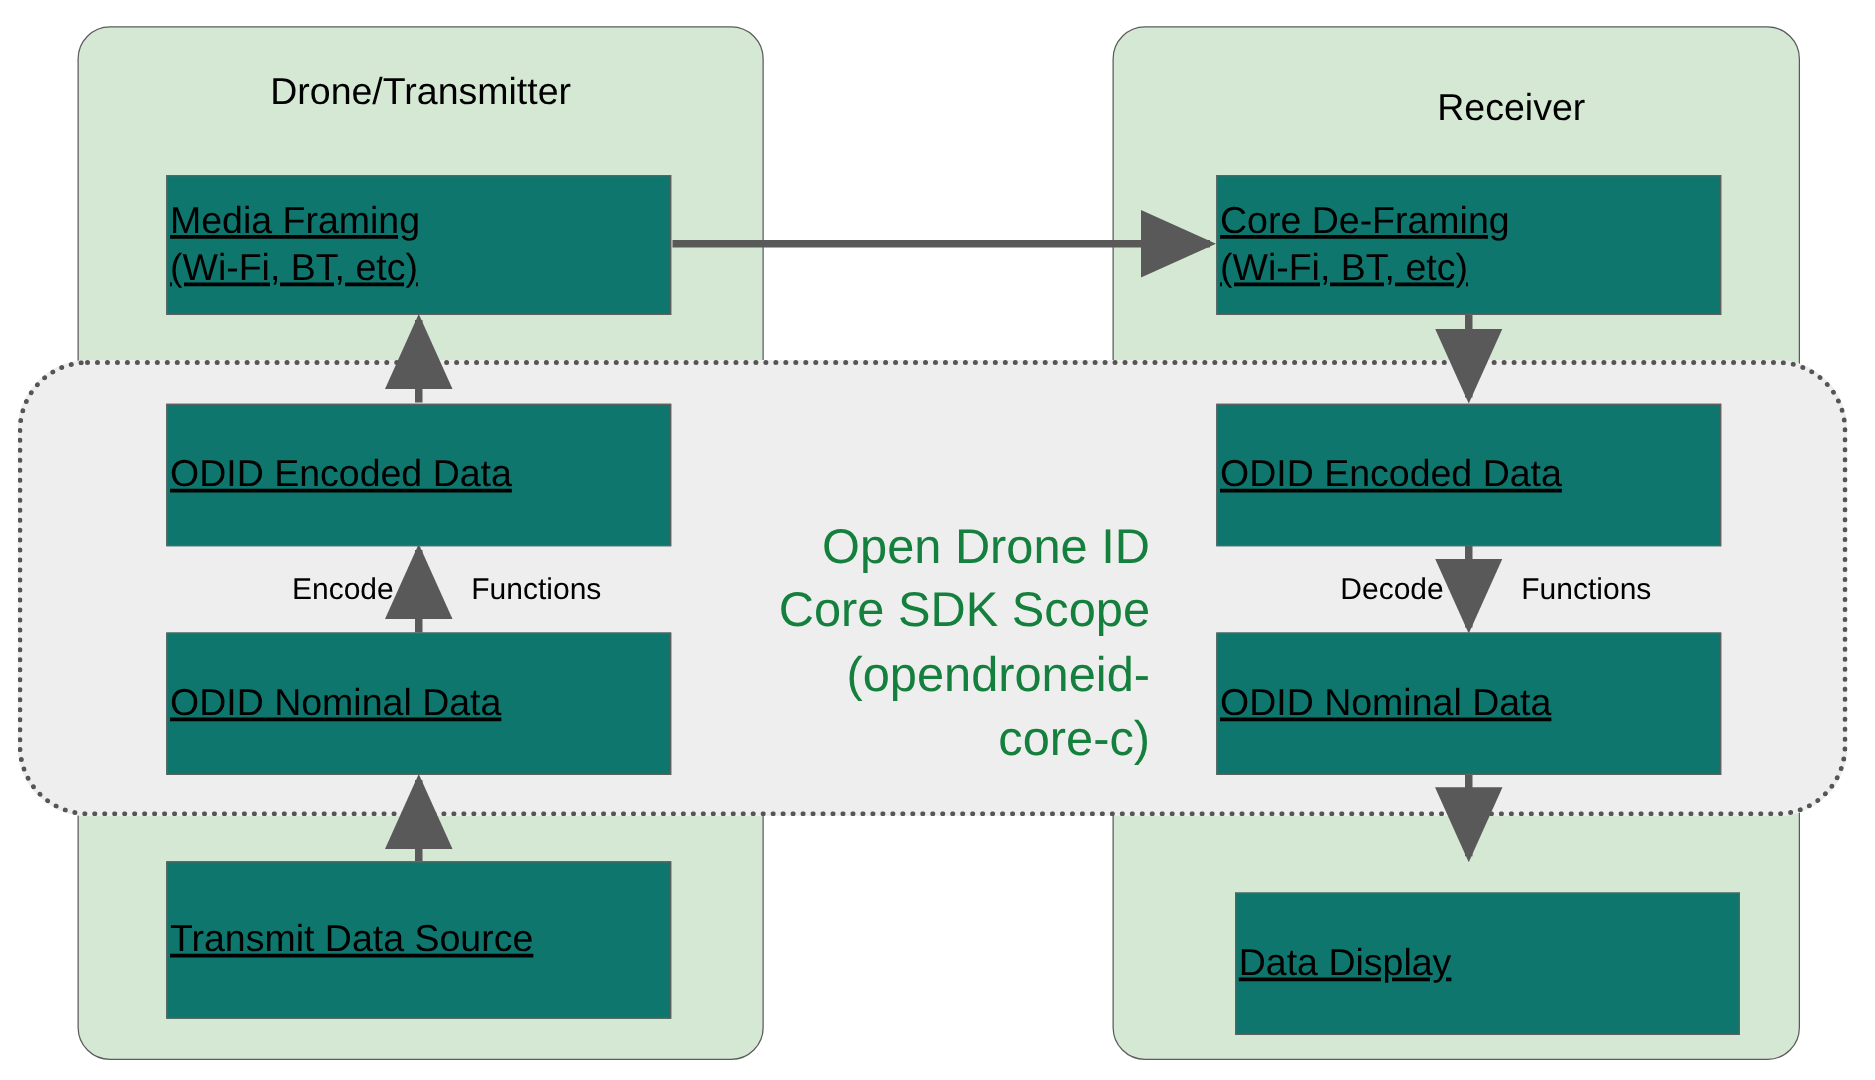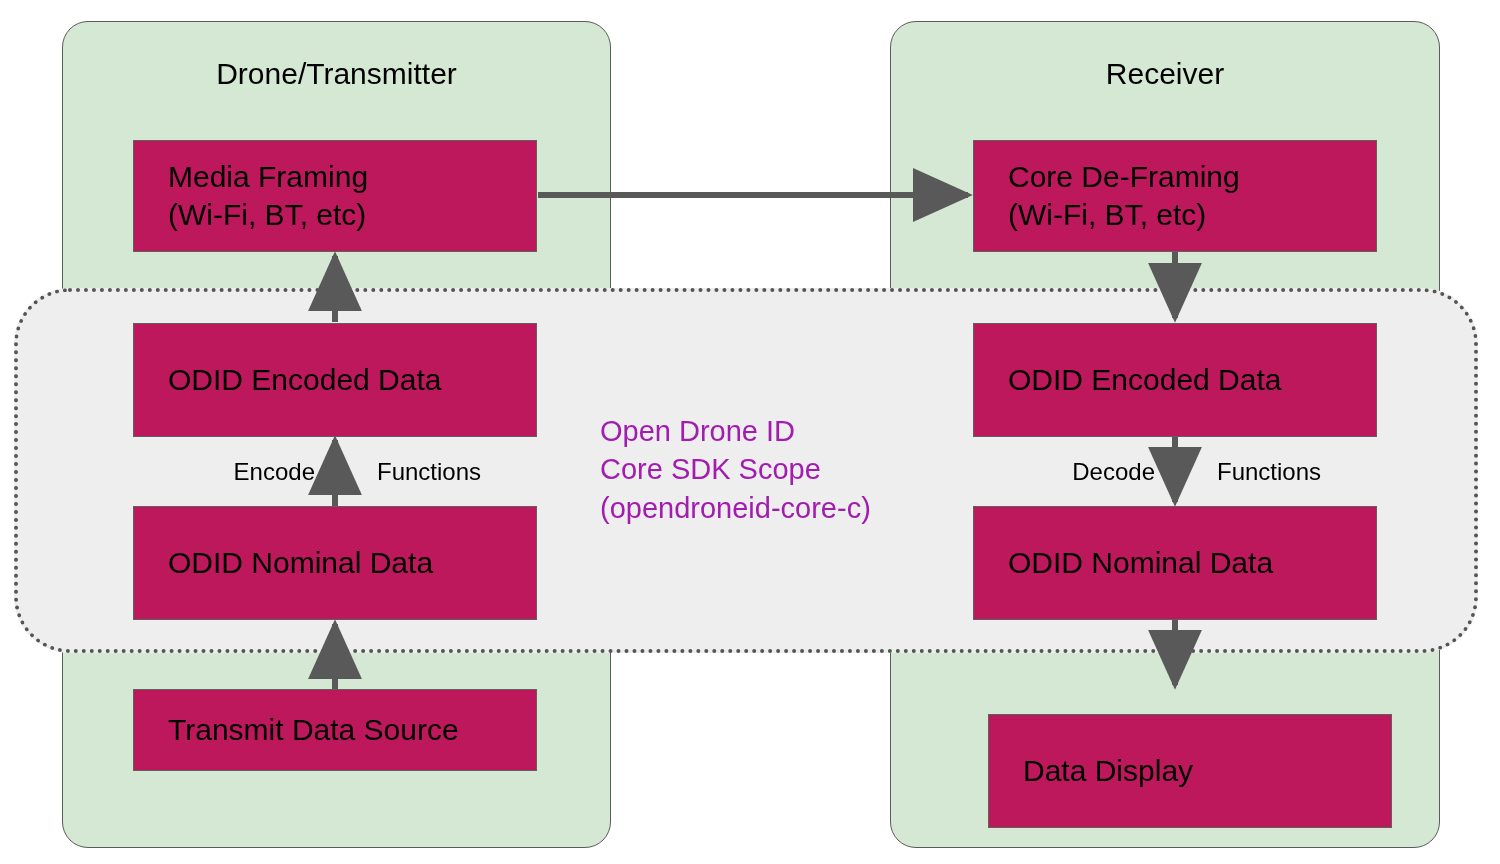--- a/index.html
+++ b/index.html
@@ -38,34 +38,35 @@
   }
   .scope {
     position: absolute;
     background: #eeeeee;
     border: 4px dotted #555555;
     border-radius: 56px;
     box-sizing: border-box;
   }
   .scope-label {
     position: absolute;
-    text-align: left;
-    font-size: 29px;
-    color: #a21caf;
+    text-align: right;
+    font-size: 39px;
+    color: #15803d;
     line-height: 1.32;
     white-space: pre-line;
   }
   .node {
     position: absolute;
-    background: #be185d;
+    background: #0f766e;
     border: 1.6px solid #60605f;
     box-sizing: border-box;
     display: flex;
     align-items: center;
-    padding-left: 34px;
+    padding-left: 2px;
+    text-decoration: underline;
   }
   .node-label {
     font-size: 30px;
     color: #000000;
     line-height: 1.26;
     white-space: pre-line;
     text-align: left;
   }
   .edge-label {
     position: absolute;
@@ -89,21 +90,21 @@
 <body>
 
 <div id="canvas">
 
   <div class="panel" style="left:62px; top:21px; width:549px; height:827px;"></div>
   <div class="panel" style="left:890px; top:21px; width:550px; height:827px;"></div>
 
   <div class="panel-title" style="left:62px; width:549px; top:57px;">
     <span>Drone/Transmitter</span>
   </div>
-  <div class="panel-title" style="left:890px; width:550px; top:57px;">
+  <div class="panel-title" style="left:890px; width:550px; top:70px;padding-left:44px;">
     <span>Receiver</span>
   </div>
 
   <div class="scope" style="left:14px; top:288px; width:1464px; height:365px;"></div>
 
   <div class="scope-label" style="left:600px; width:320px; top:412px;">Open Drone ID
 Core SDK Scope
 (opendroneid-core-c)</div>
 
   <svg class="arrows" viewBox="0 0 1500 864" xmlns="http://www.w3.org/2000/svg">
@@ -134,21 +135,21 @@
   </div>
 
   <div class="node" style="left:133px; top:323px; width:404px; height:114px;">
     <span class="node-label">ODID Encoded Data</span>
   </div>
 
   <div class="node" style="left:133px; top:506px; width:404px; height:114px;">
     <span class="node-label">ODID Nominal Data</span>
   </div>
 
-  <div class="node" style="left:133px; top:689px; width:404px; height:82px;">
+  <div class="node" style="left:133px; top:689px; width:404px; height:126px;">
     <span class="node-label">Transmit Data Source</span>
   </div>
 
   <div class="node" style="left:973px; top:140px; width:404px; height:112px;">
     <span class="node-label">Core De-Framing
 (Wi-Fi, BT, etc)</span>
   </div>
 
   <div class="node" style="left:973px; top:323px; width:404px; height:114px;">
     <span class="node-label">ODID Encoded Data</span>

